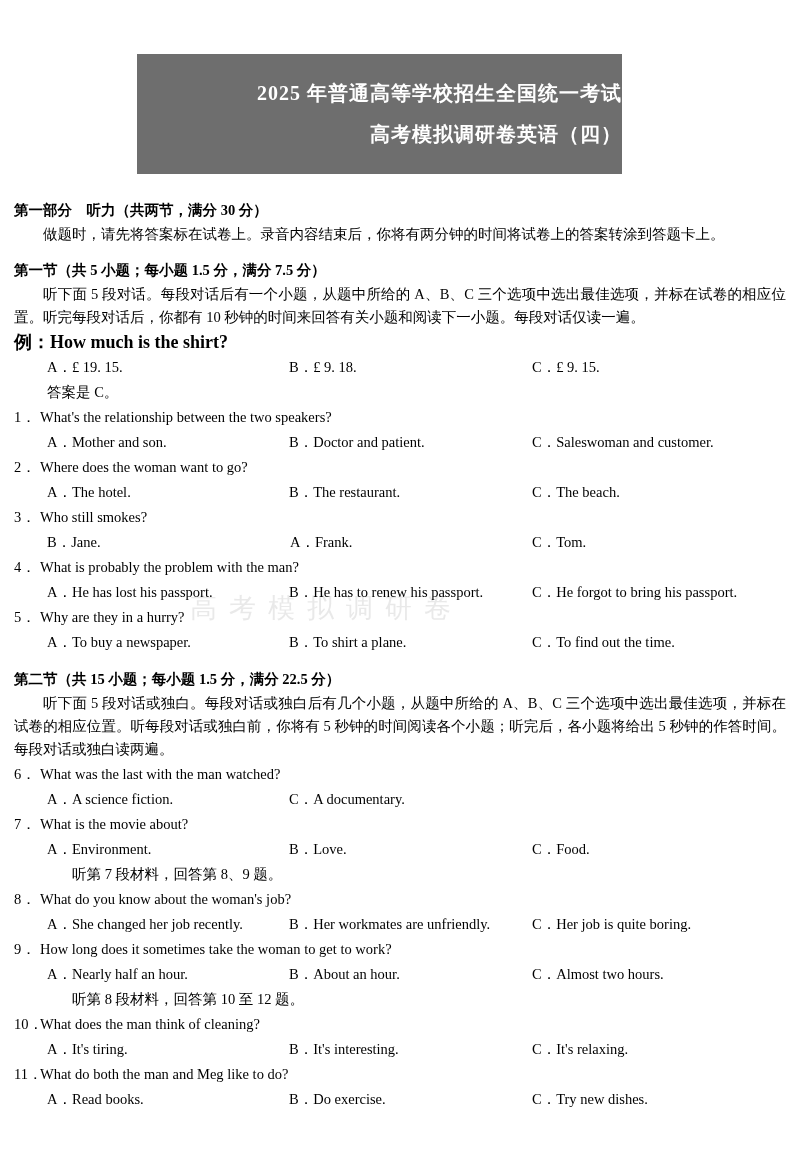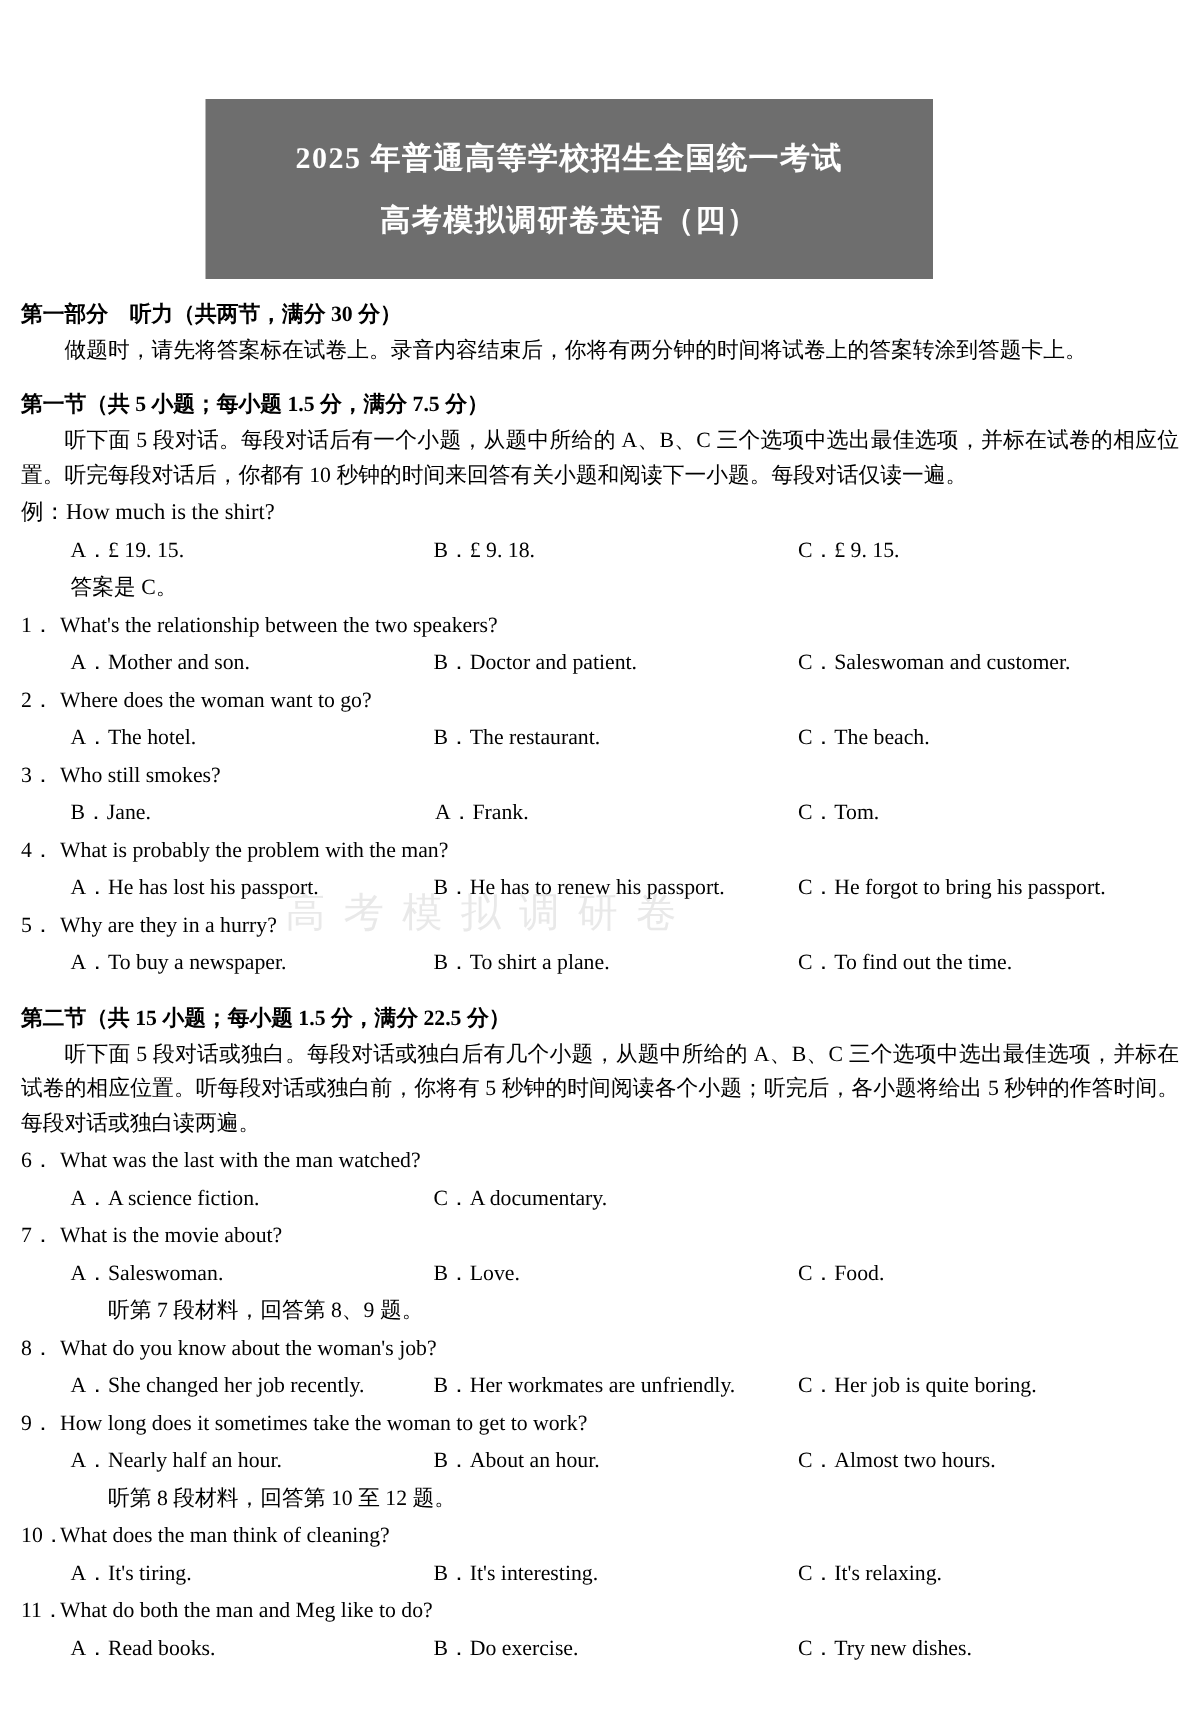--- a/index.html
+++ b/index.html
@@ -18,28 +18,28 @@
     position: relative;
     width: 800px;
     height: 1155px;
     padding: 0;
     box-sizing: border-box;
     overflow: hidden;
   }
   .title-banner {
     position: absolute;
     left: 137px;
-    top: 66px;
+    top: 54px;
     width: 485px;
     height: 120px;
     background: #6e6e6e;
     color: #ffffff;
     display: flex;
     flex-direction: column;
-    align-items: center;
+    align-items: flex-end;
     justify-content: center;
     gap: 14px;
   }
   .title-line {
     font-family: "Liberation Serif", serif;
     font-size: 20px;
     font-weight: bold;
     letter-spacing: 1px;
     white-space: nowrap;
   }
@@ -90,22 +90,23 @@
   }
   .opt-a { width: 242px; }
   .opt-b { width: 243px; }
   .opt-c { width: 240px; }
   .ans-line {
     font-size: 14.5px;
     line-height: 25px;
     padding-left: 33px;
   }
   .example-line {
-    font-size: 15px;
-    line-height: 25px;
+    font-size: 18px;
+    line-height: 25px;
+    font-weight: bold;
   }
   .sub-note {
     font-size: 14.5px;
     line-height: 25px;
     padding-left: 58px;
   }
   .watermark {
     position: absolute;
     left: 190px;
     top: 590px;
@@ -208,21 +209,21 @@
     <div class="opts">
       <div class="opt opt-a">A．A science fiction.</div>
       <div class="opt opt-c">C．A documentary.</div>
     </div>
 
     <div class="q-row">
       <div class="q-num">7．</div>
       <div class="q-text">What is the movie about?</div>
     </div>
     <div class="opts">
-      <div class="opt opt-a">A．Saleswoman.</div>
+      <div class="opt opt-a">A．Environment.</div>
       <div class="opt opt-b">B．Love.</div>
       <div class="opt opt-c">C．Food.</div>
     </div>
 
     <div class="sub-note">听第 7 段材料，回答第 8、9 题。</div>
 
     <div class="q-row">
       <div class="q-num">8．</div>
       <div class="q-text">What do you know about the woman's job?</div>
     </div>

